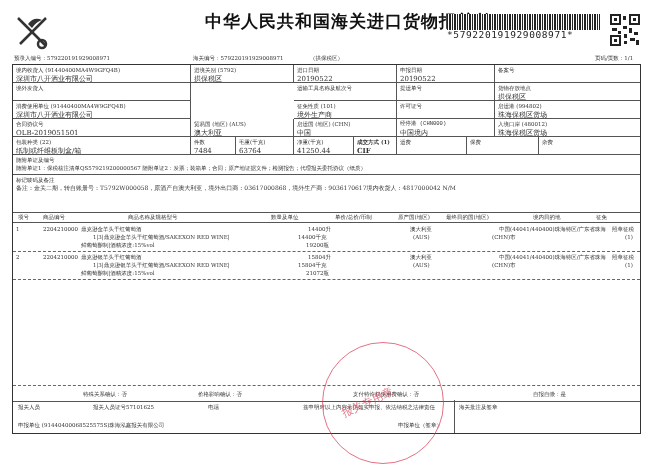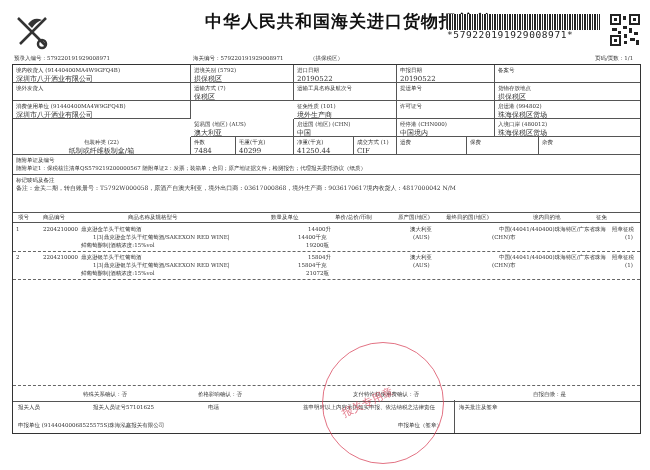--- a/index.html
+++ b/index.html
@@ -85,24 +85,20 @@
     </div>
   <div class="cell" style="left:482px;top:0;width:145px;height:18px;border-right:none;">
     <div class="lbl">备案号</div>
       <div class="val"></div>
     </div>
 
   <div class="cell" style="left:0;top:18px;width:178px;height:18px;">
     <div class="lbl">境外发货人</div>
       <div class="val"></div>
     </div>
-  <div class="cell" style="left:178px;top:18px;width:103px;height:18px;">
-    <div class="lbl">运输方式 (7)</div>
-      <div class="val">保税区</div>
-    </div>
   <div class="cell" style="left:281px;top:18px;width:103px;height:18px;">
     <div class="lbl">运输工具名称及航次号</div>
       <div class="val"></div>
     </div>
   <div class="cell" style="left:384px;top:18px;width:98px;height:18px;">
     <div class="lbl">提运单号</div>
       <div class="val"></div>
     </div>
   <div class="cell" style="left:482px;top:18px;width:145px;height:18px;border-right:none;">
     <div class="lbl">货物存放地点</div>
@@ -119,54 +115,58 @@
     </div>
   <div class="cell" style="left:384px;top:36px;width:98px;height:18px;">
     <div class="lbl">许可证号</div>
       <div class="val"></div>
     </div>
   <div class="cell" style="left:482px;top:36px;width:145px;height:18px;border-right:none;">
     <div class="lbl">启运港 (994802)</div>
       <div class="val">珠海保税区货场</div>
     </div>
 
+  <div class="cell" style="left:0;top:54px;width:178px;height:18px;">
+    <div class="lbl">合同协议号</div>
+      <div class="val">OLB-2019051501</div>
+    </div>
   <div class="cell" style="left:178px;top:54px;width:103px;height:18px;">
     <div class="lbl">贸易国 (地区) (AUS)</div>
       <div class="val">澳大利亚</div>
     </div>
   <div class="cell" style="left:281px;top:54px;width:103px;height:18px;">
     <div class="lbl">启运国 (地区) (CHN)</div>
       <div class="val">中国</div>
     </div>
-  <div class="cell" style="left:384px;top:54px;width:98px;height:18px;">
+  <div class="cell" style="left:384px;top:54px;width:98px;height:18px;font-family:Liberation Mono, monospace;">
     <div class="lbl">经停港 (CHN000)</div>
       <div class="val">中国境内</div>
     </div>
   <div class="cell" style="left:482px;top:54px;width:145px;height:18px;border-right:none;">
     <div class="lbl">入境口岸 (480012)</div>
       <div class="val">珠海保税区货场</div>
     </div>
 
-  <div class="cell" style="left:0;top:72px;width:178px;height:18px;text-align:center;">
+  <div class="cell" style="left:0;top:72px;width:178px;height:18px;">
     <div class="lbl">包装种类 (22)</div>
       <div class="val">纸制或纤维板制盒/箱</div>
     </div>
   <div class="cell" style="left:178px;top:72px;width:45px;height:18px;">
     <div class="lbl">件数</div>
       <div class="val">7484</div>
     </div>
   <div class="cell" style="left:223px;top:72px;width:58px;height:18px;">
     <div class="lbl">毛重(千克)</div>
-      <div class="val">40299</div>
+      <div class="val">63764</div>
     </div>
   <div class="cell" style="left:281px;top:72px;width:60px;height:18px;">
     <div class="lbl">净重(千克)</div>
       <div class="val">41250.44</div>
     </div>
-  <div class="cell" style="left:341px;top:72px;width:43px;height:18px;">
+  <div class="cell" style="left:341px;top:72px;width:43px;height:18px;font-weight:bold;">
     <div class="lbl">成交方式 (1)</div>
       <div class="val">CIF</div>
     </div>
   <div class="cell" style="left:384px;top:72px;width:70px;height:18px;">
     <div class="lbl">运费</div>
       <div class="val"></div>
     </div>
   <div class="cell" style="left:454px;top:72px;width:72px;height:18px;">
     <div class="lbl">保费</div>
       <div class="val"></div>

